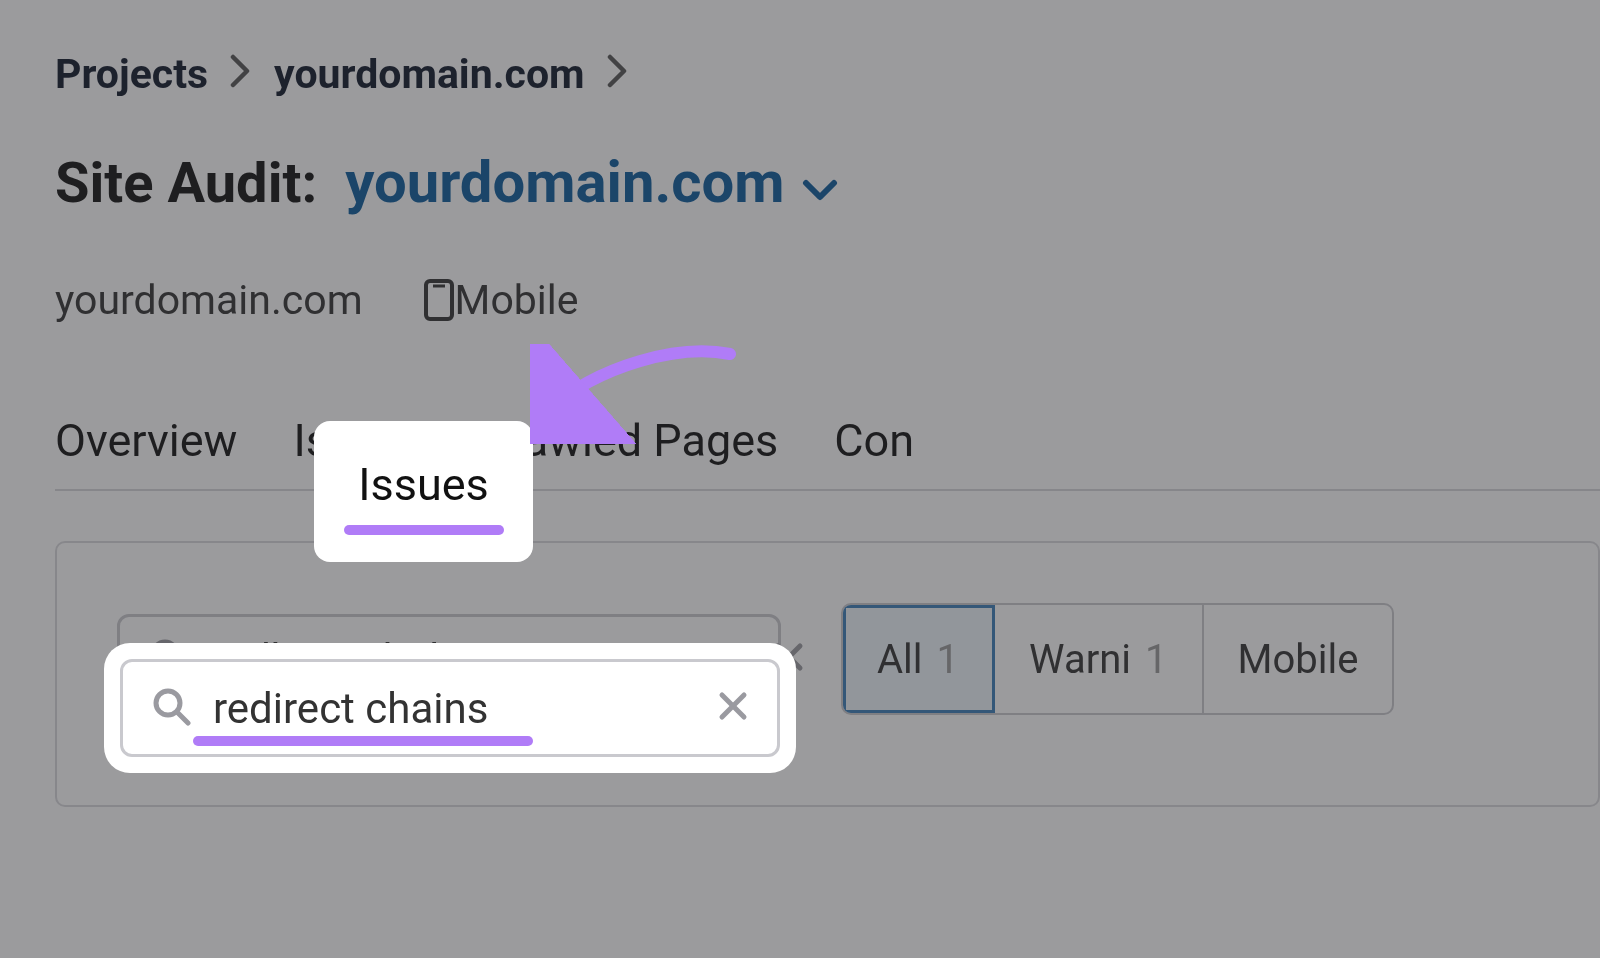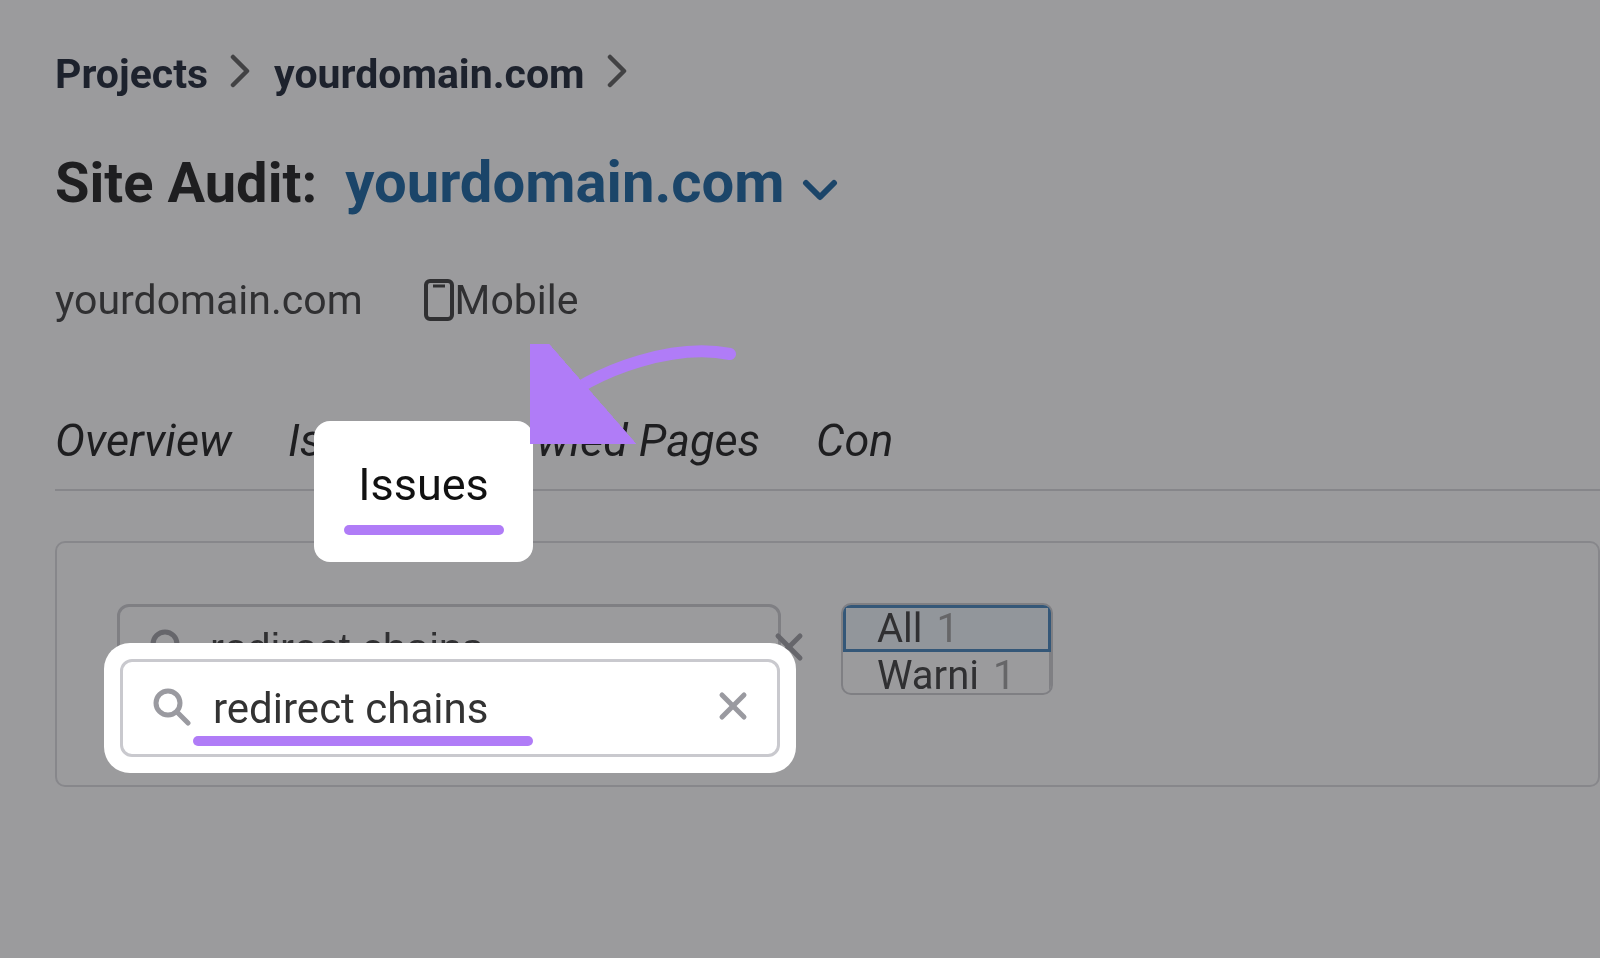--- a/index.html
+++ b/index.html
@@ -64,21 +64,21 @@
   .tabs {
     display: flex;
     align-items: flex-end;
     gap: 56px;
     font-size: 45px;
     color: #111;
     padding-bottom: 22px;
     border-bottom: 2px solid #d7d7db;
     width: 100%;
   }
-  .tab { white-space: nowrap; font-style: italic; }
+  .tab { white-space: nowrap; }
   .filter-panel {
     margin-top: 50px;
     margin-left: 0;
     background: #fff;
     border: 2px solid #d9d9dd;
     border-radius: 10px;
     padding: 60px 40px 90px 60px;
     width: 100%;
     display: flex;
     align-items: center;
@@ -101,22 +101,21 @@
     font-size: 42px;
     color: #333;
     background: transparent;
   }
   .filter-group {
     display: flex;
     align-items: stretch;
     border: 2px solid #c9c9ce;
     border-radius: 10px;
     overflow: hidden;
-    height: 92px;
-    flex-direction: column;
+    height: 112px;
   }
   .filter-seg {
     display: flex;
     align-items: center;
     gap: 14px;
     padding: 0 34px;
     font-size: 40px;
     color: #333;
     border-right: 2px solid #c9c9ce;
     white-space: nowrap;

